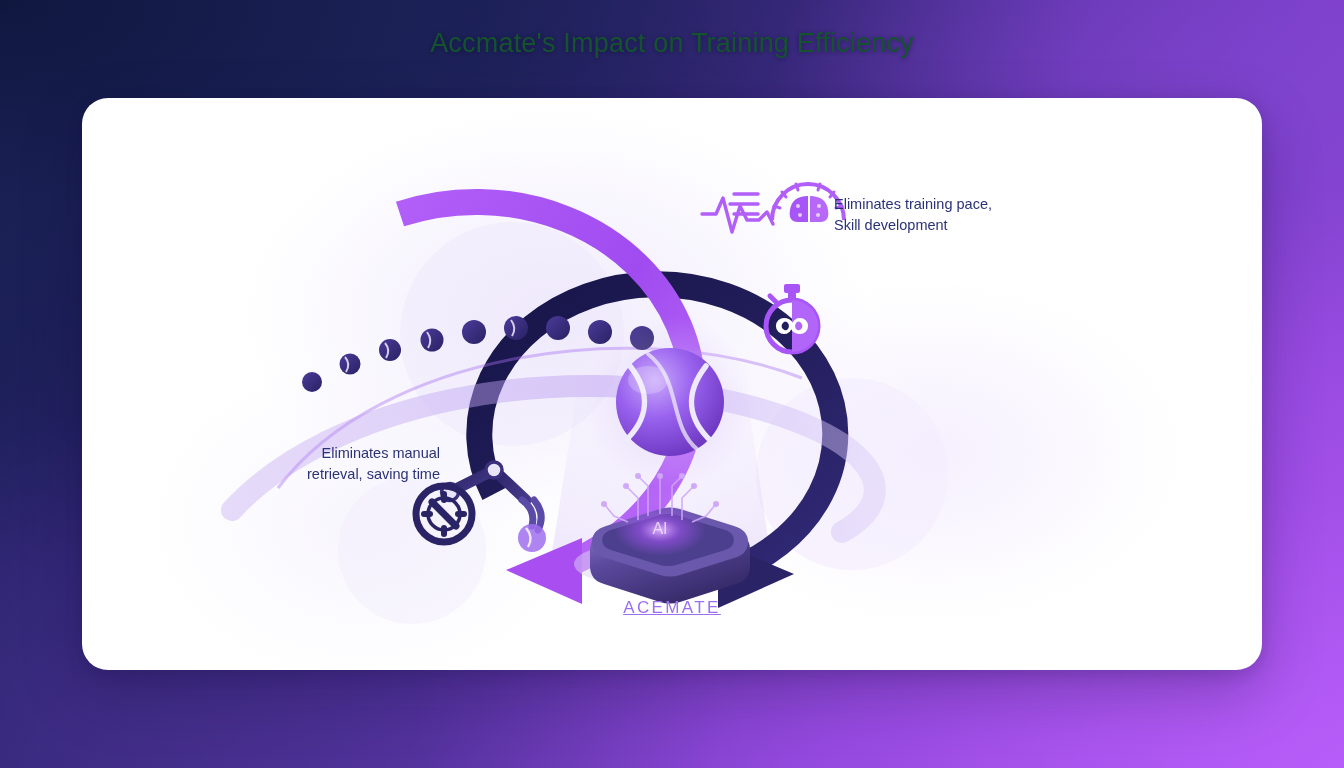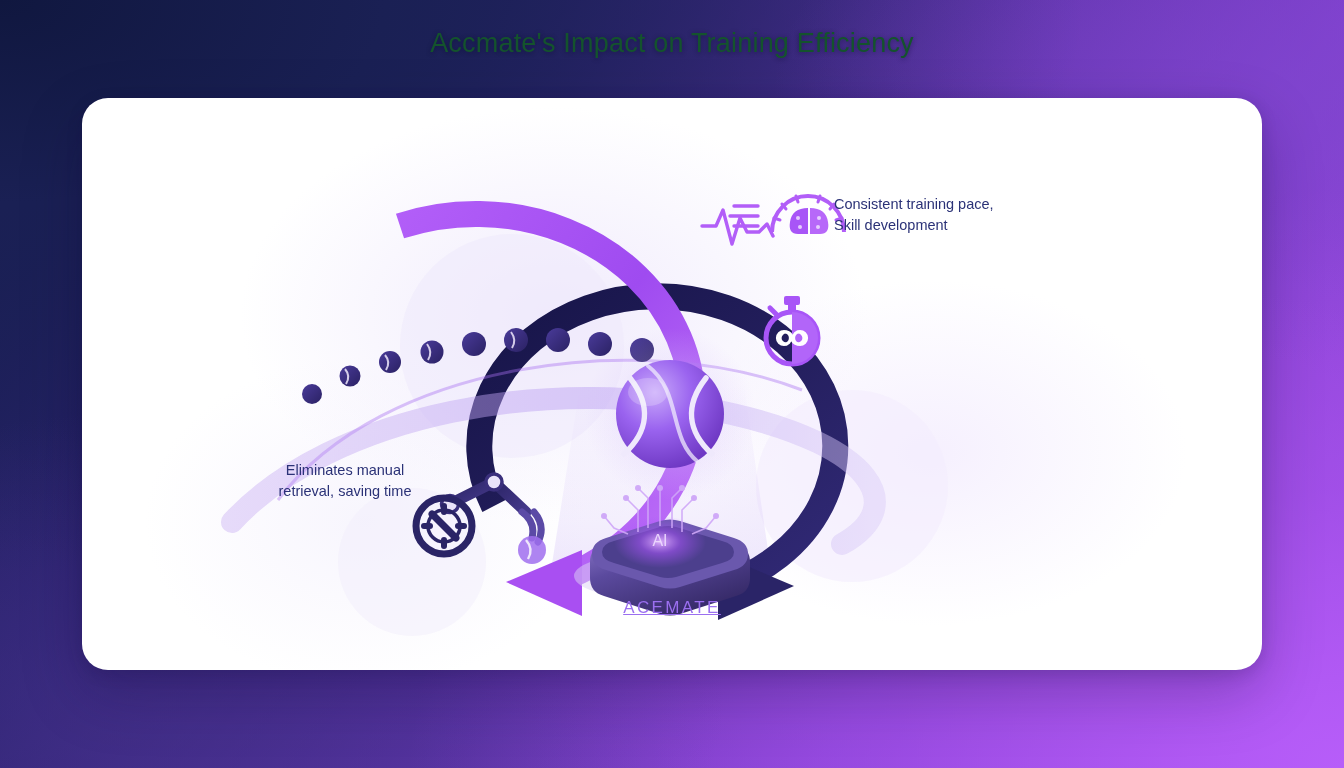--- a/index.html
+++ b/index.html
@@ -43,35 +43,35 @@
     overflow:hidden;
   }
   .card-wash {
     position:absolute; inset:0;
     background:
       radial-gradient(38% 52% at 40% 38%, rgba(238,232,252,0.85) 0%, rgba(238,232,252,0) 70%),
       radial-gradient(30% 42% at 72% 62%, rgba(243,236,254,0.8) 0%, rgba(243,236,254,0) 72%),
       radial-gradient(26% 40% at 24% 74%, rgba(240,236,252,0.5) 0%, rgba(240,236,252,0) 72%);
   }
 
-  .stage { position:absolute; left:0; top:16px; width:1224px; height:572px; }
+  .stage { position:absolute; left:0; top:4px; width:1224px; height:572px; }
   .stage svg { position:absolute; left:0; top:0; width:1180px; height:572px; overflow:visible; }
 
   
   .label {
     position:absolute;
     color:#2b3277;
     font-size:14.5px;
     line-height:1.42;
     font-weight:400;
     white-space:pre-line;
   }
   .label.lbl-top    { left:752px; top:96px;  width:210px; }
   .label.lbl-mid    { left:766px; top:240px; width:190px; }
-  .label.lbl-left   { left:168px; top:362px; width:190px; text-align:center; }
+  .label.lbl-left   { left:168px; top:345px; width:190px; text-align:right; }
 
   .brand {
     position:absolute; left:0; top:500px; width:100%;
     text-align:center;
     color:#9b6ff0;
     font-size:17px;
     letter-spacing:2.4px;
     font-weight:400;
     text-decoration:underline;
   }
@@ -277,21 +277,21 @@
         <g stroke="#ffffff" stroke-width="3.2" fill="none" stroke-linecap="round">
           <path d="M 704 224 a 6 6 0 1 1 6 -6 a 6 6 0 1 0 6 -6" transform="translate(0,6)"></path>
           <circle cx="702" cy="224" r="6.5"></circle>
           <circle cx="718" cy="224" r="6.5"></circle>
         </g>
         <path d="M 694 200 L 688 194" stroke="#a855f7" stroke-width="5" stroke-linecap="round"></path>
       </g>
     </svg>
   </div>
 
-  <div class="label lbl-top">Consistent training pace,
+  <div class="label lbl-top">Eliminates training pace,
 Skill development</div>
 
 
   <div class="label lbl-left">Eliminates manual
 retrieval, saving time</div>
 
   <div class="brand">ACEMATE</div>
 </div>
 
 </body></html>

